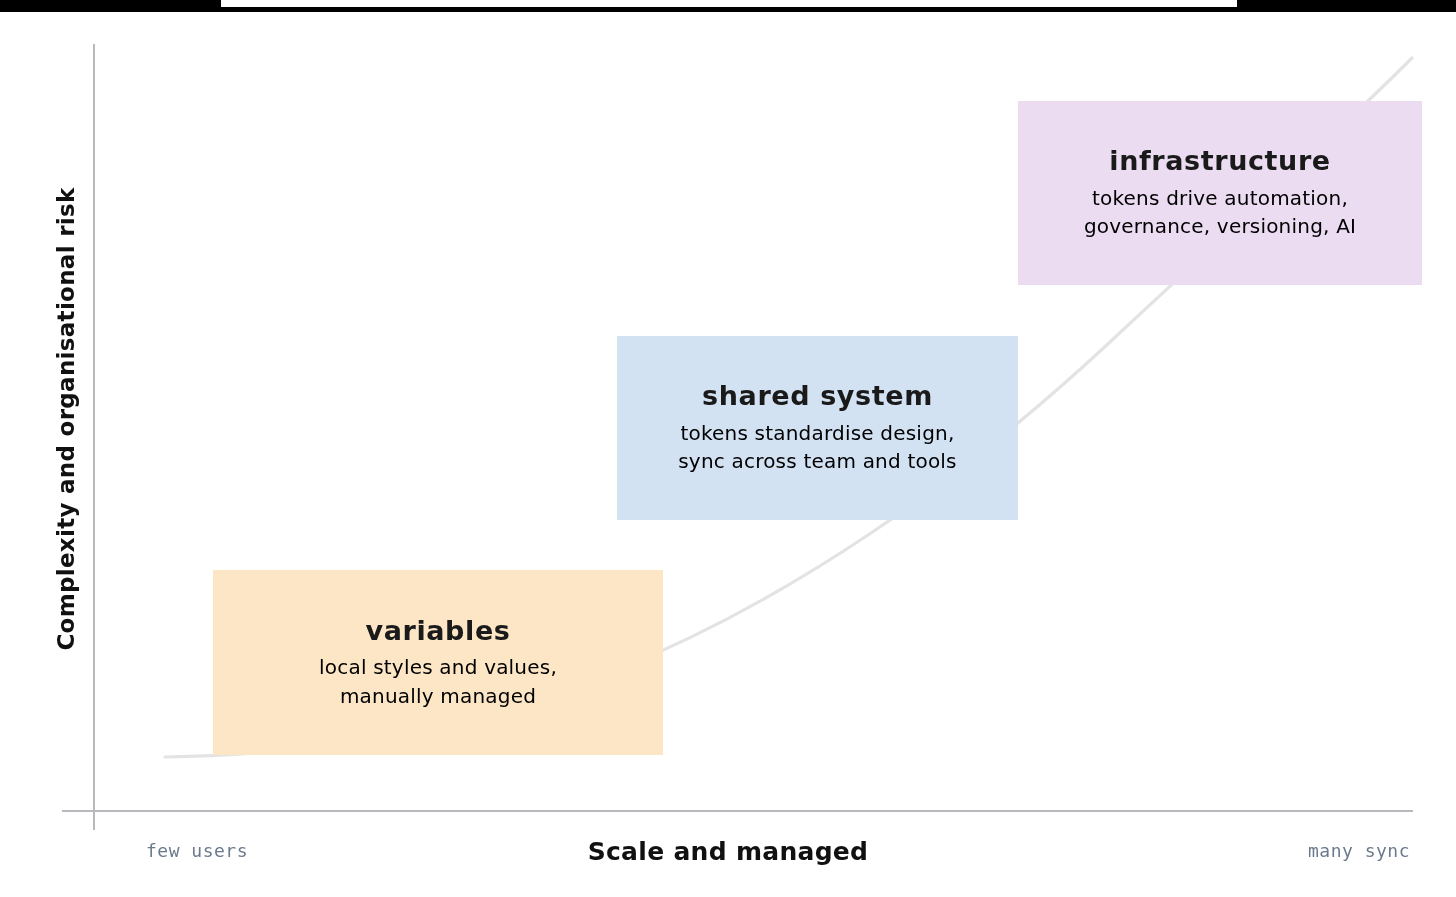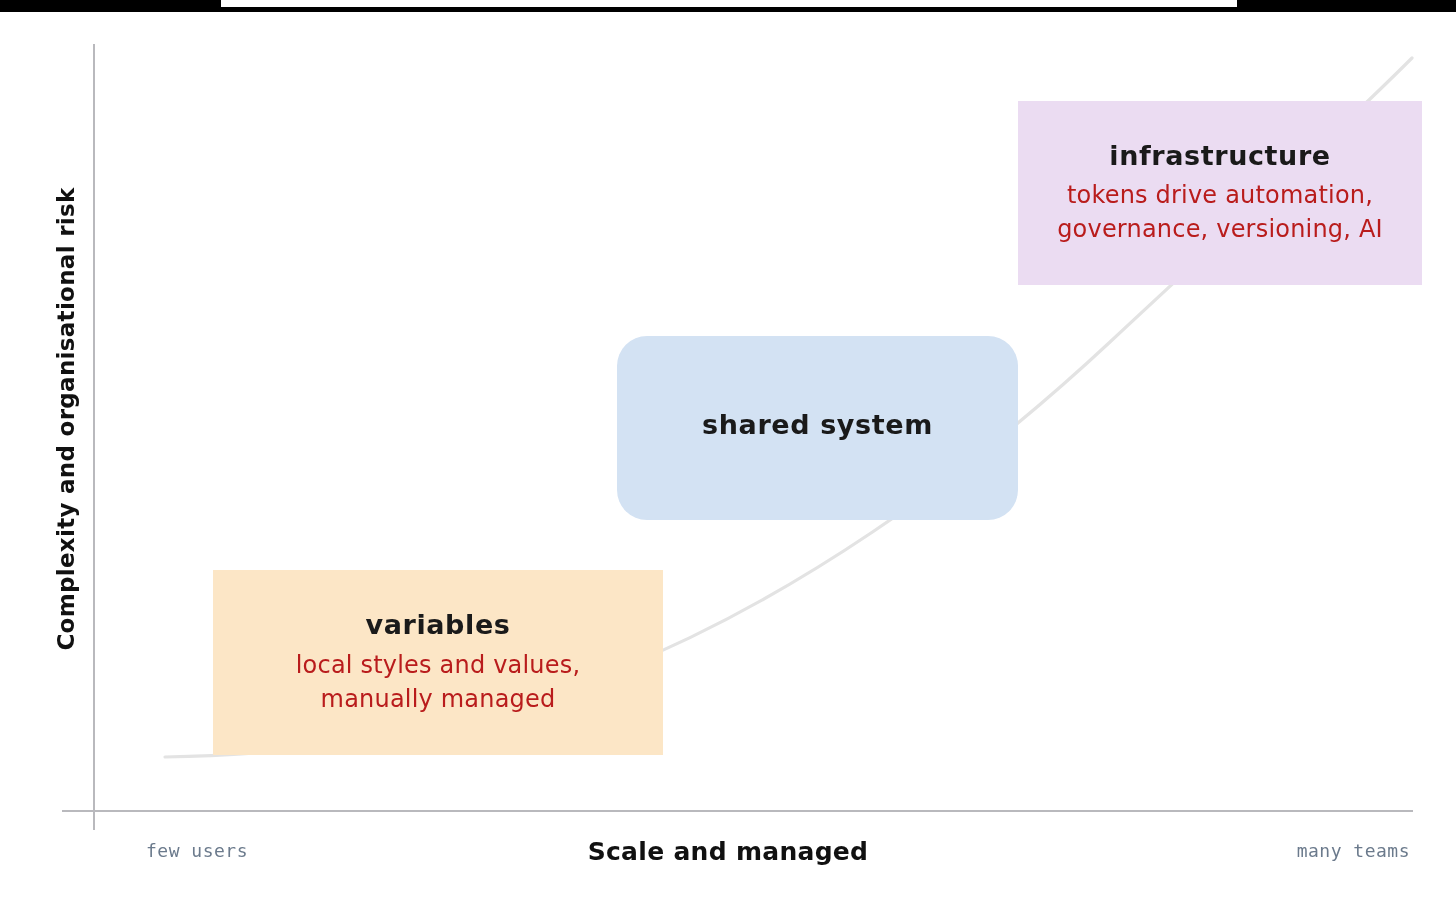--- a/index.html
+++ b/index.html
@@ -124,33 +124,33 @@
     font-family: "DejaVu Sans", sans-serif;
     font-size: 27px;
     font-weight: 700;
     color: #1a1a1a;
     letter-spacing: 0.6px;
     line-height: 1.2;
     margin-bottom: 6px;
   }
   .stage-desc {
     font-family: "DejaVu Sans", sans-serif;
-    font-size: 24px;
+    font-size: 20px;
     font-weight: 400;
-    color: #b91c1c;
+    color: #000000;
     line-height: 1.42;
     letter-spacing: 0.2px;
     white-space: pre-line;
   }
 
   #box-variables {
     left: 213px; top: 558px; width: 450px; height: 185px;
   }
   #box-shared {
-    left: 617px; top: 324px; width: 401px; height: 184px; border-radius: 30px;
+    left: 617px; top: 324px; width: 401px; height: 184px;
   }
   #box-infrastructure {
     left: 1018px; top: 89px; width: 404px; height: 184px;
   }
 </style>
 </head>
 <body>
 
 <div id="stage">
 
@@ -167,30 +167,32 @@
     </svg>
 
     <div class="y-axis-line"></div>
     <div class="x-axis-line"></div>
 
     <div class="y-axis-label">Complexity and organisational risk</div>
 
     <div class="x-axis-label">Scale and managed</div>
 
     <div class="x-tick left">few users</div>
-    <div class="x-tick right">many teams</div>
+    <div class="x-tick right">many sync</div>
 
     <div class="stage-box" id="box-variables" style="background:#FCE6C6;">
       <div class="stage-title">variables</div>
       <div class="stage-desc">local styles and values,
 manually managed</div>
     </div>
 
     <div class="stage-box" id="box-shared" style="background:#D3E2F3;">
       <div class="stage-title">shared system</div>
+      <div class="stage-desc">tokens standardise design,
+sync across team and tools</div>
     </div>
 
     <div class="stage-box" id="box-infrastructure" style="background:#EBDCF2;justify-content:center;">
       <div class="stage-title">infrastructure</div>
       <div class="stage-desc">tokens drive automation,
 governance, versioning, AI</div>
     </div>
 
   </div>
 </div>

